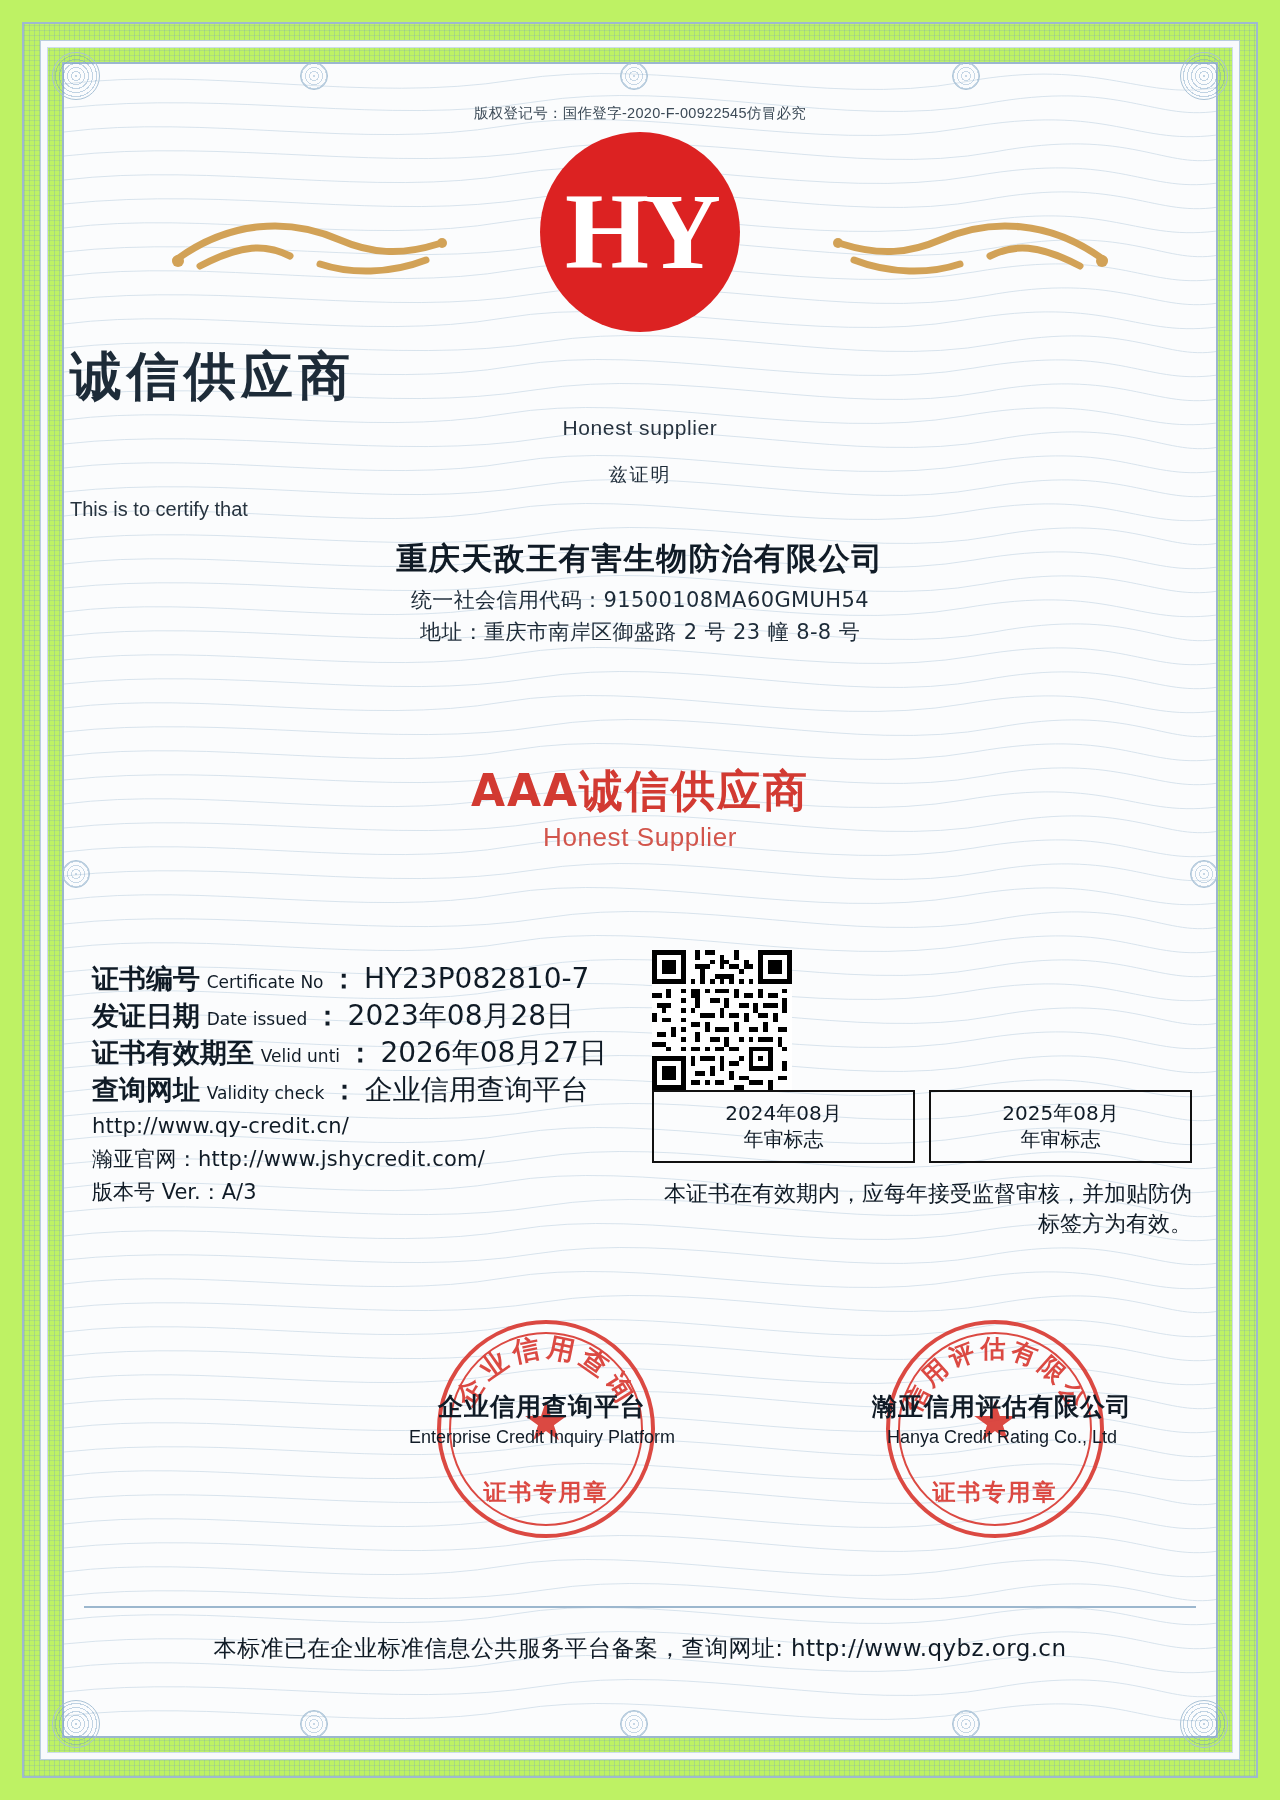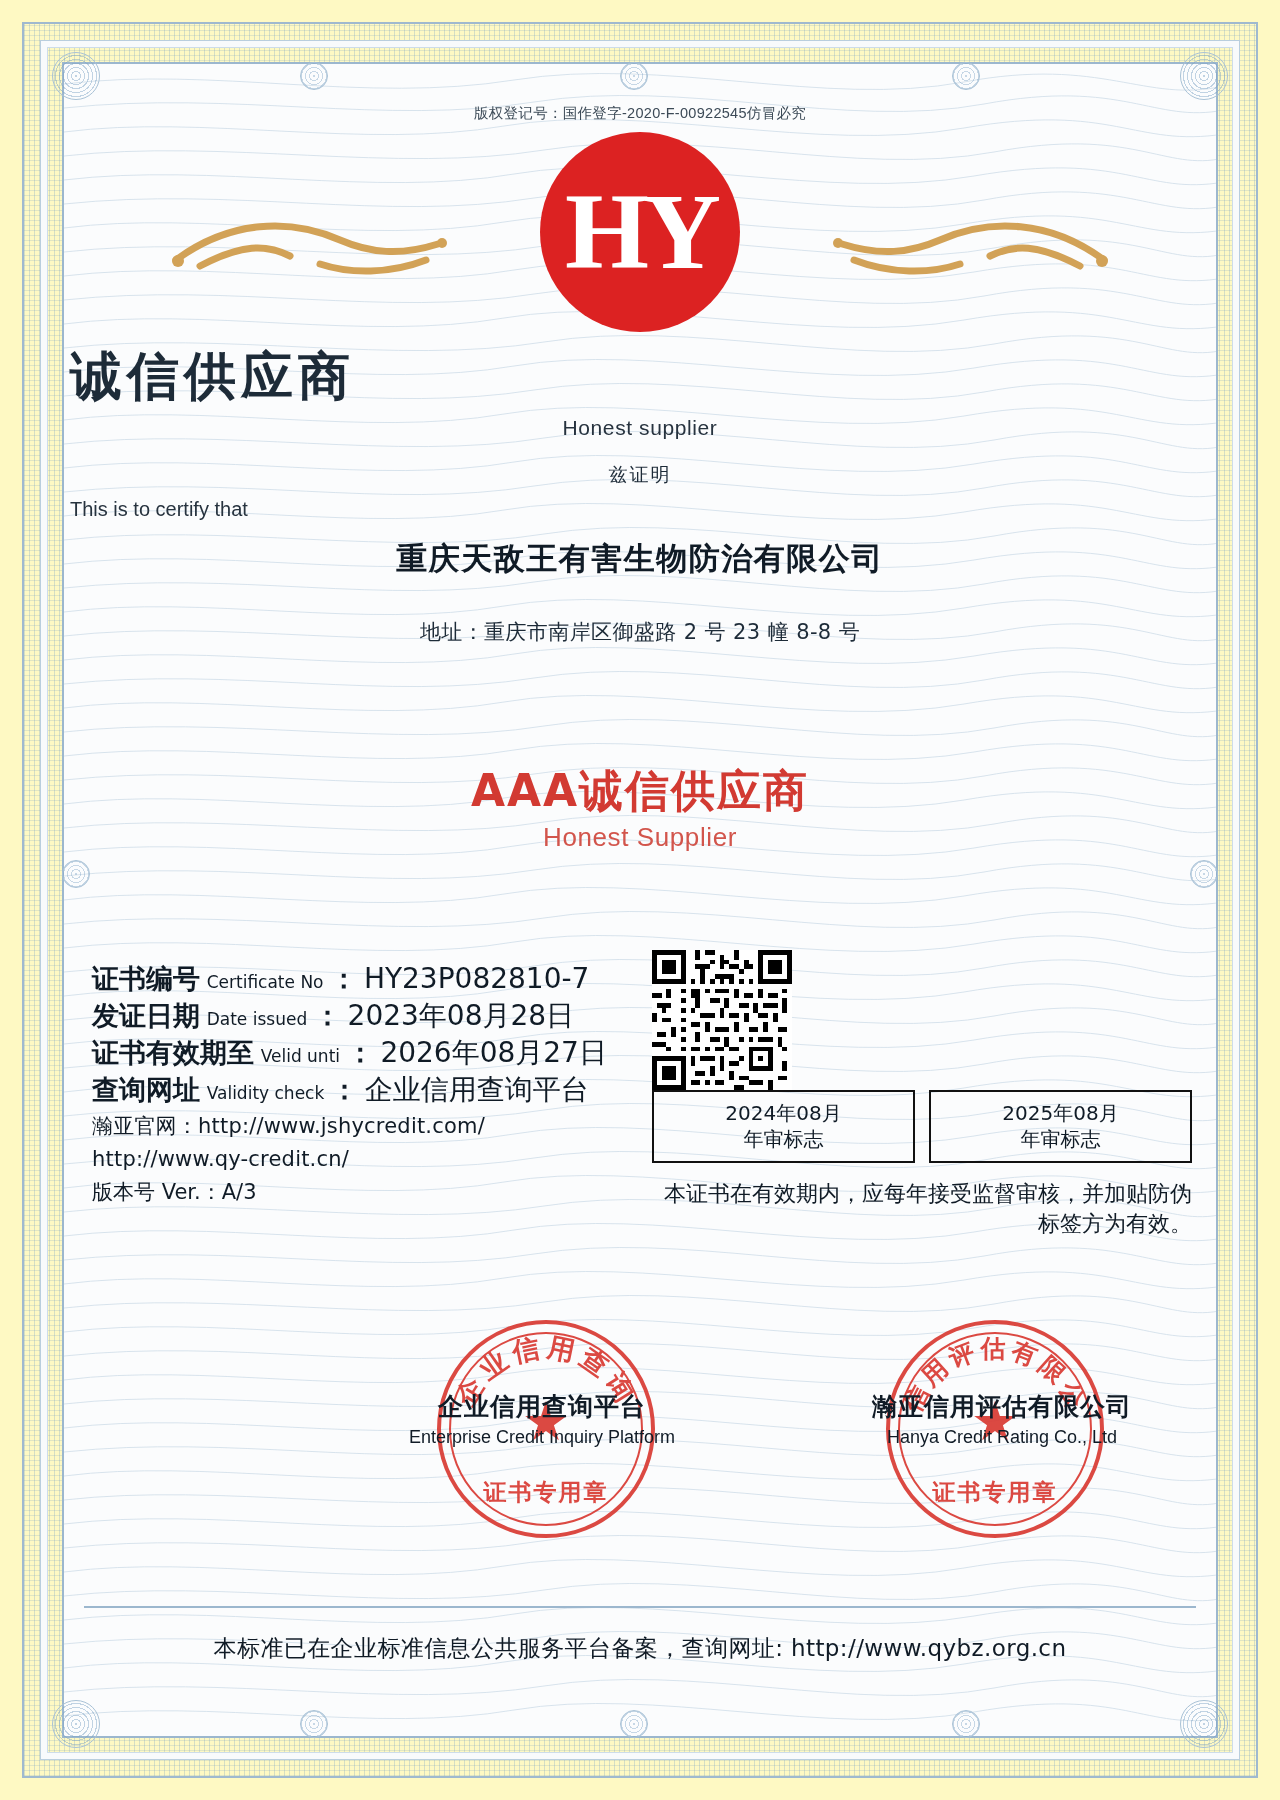--- a/index.html
+++ b/index.html
@@ -11,21 +11,21 @@
     width: 1280px;
     height: 1800px;
     font-family: "Liberation Sans", sans-serif;
     overflow: hidden;
   }
 
   .page {
     position: relative;
     width: 1280px;
     height: 1800px;
-    background: #fef9c3;
+    background: #bef264;
     overflow: hidden;
   }
 
   
   .border-outer {
     position: absolute;
     left: 22px;
     top: 22px;
     right: 22px;
     bottom: 22px;
@@ -527,20 +527,21 @@
       </div>
     </div>
 
     <div class="title-cn">诚信供应商</div>
     <div class="title-en">Honest supplier</div>
 
     <div class="certify-cn">兹证明</div>
     <div class="certify-en">This is to certify that</div>
 
     <div class="company-name">重庆天敌王有害生物防治有限公司</div>
+    <div class="company-code">统一社会信用代码：91500108MA60GMUH54</div>
     <div class="company-addr">地址：重庆市南岸区御盛路 2 号 23 幢 8-8 号</div>
 
     <div class="award-cn">AAA诚信供应商</div>
     <div class="award-en">Honest Supplier</div>
 
     <div class="details">
       <div class="detail-row">
         <span class="label-cn">证书编号</span>
         <span class="label-en">Certificate No</span>
         <span class="label-cn">：</span>
@@ -557,24 +558,24 @@
         <span class="label-en">Velid unti</span>
         <span class="label-cn">：</span>
         <span class="value">2026年08月27日</span>
       </div>
       <div class="detail-row">
         <span class="label-cn">查询网址</span>
         <span class="label-en">Validity check</span>
         <span class="label-cn">：</span>
         <span class="value">企业信用查询平台</span>
       </div>
+      <div class="detail-row url">http://www.qy-credit.cn/</div>
       <div class="detail-row url">
         <span>瀚亚官网：</span><span>http://www.jshycredit.com/</span>
       </div>
-      <div class="detail-row url">http://www.qy-credit.cn/</div>
       <div class="detail-row">
         <span>版本号 Ver.：</span><span>A/3</span>
       </div>
     </div>
 
     <div class="qr-area">
       <div class="qr-top">
         <div class="qr-code">
           <svg width="140" height="140" viewBox="0 0 29 29" shape-rendering="crispEdges" xmlns="http://www.w3.org/2000/svg">
             <rect width="29" height="29" fill="#ffffff"></rect>

